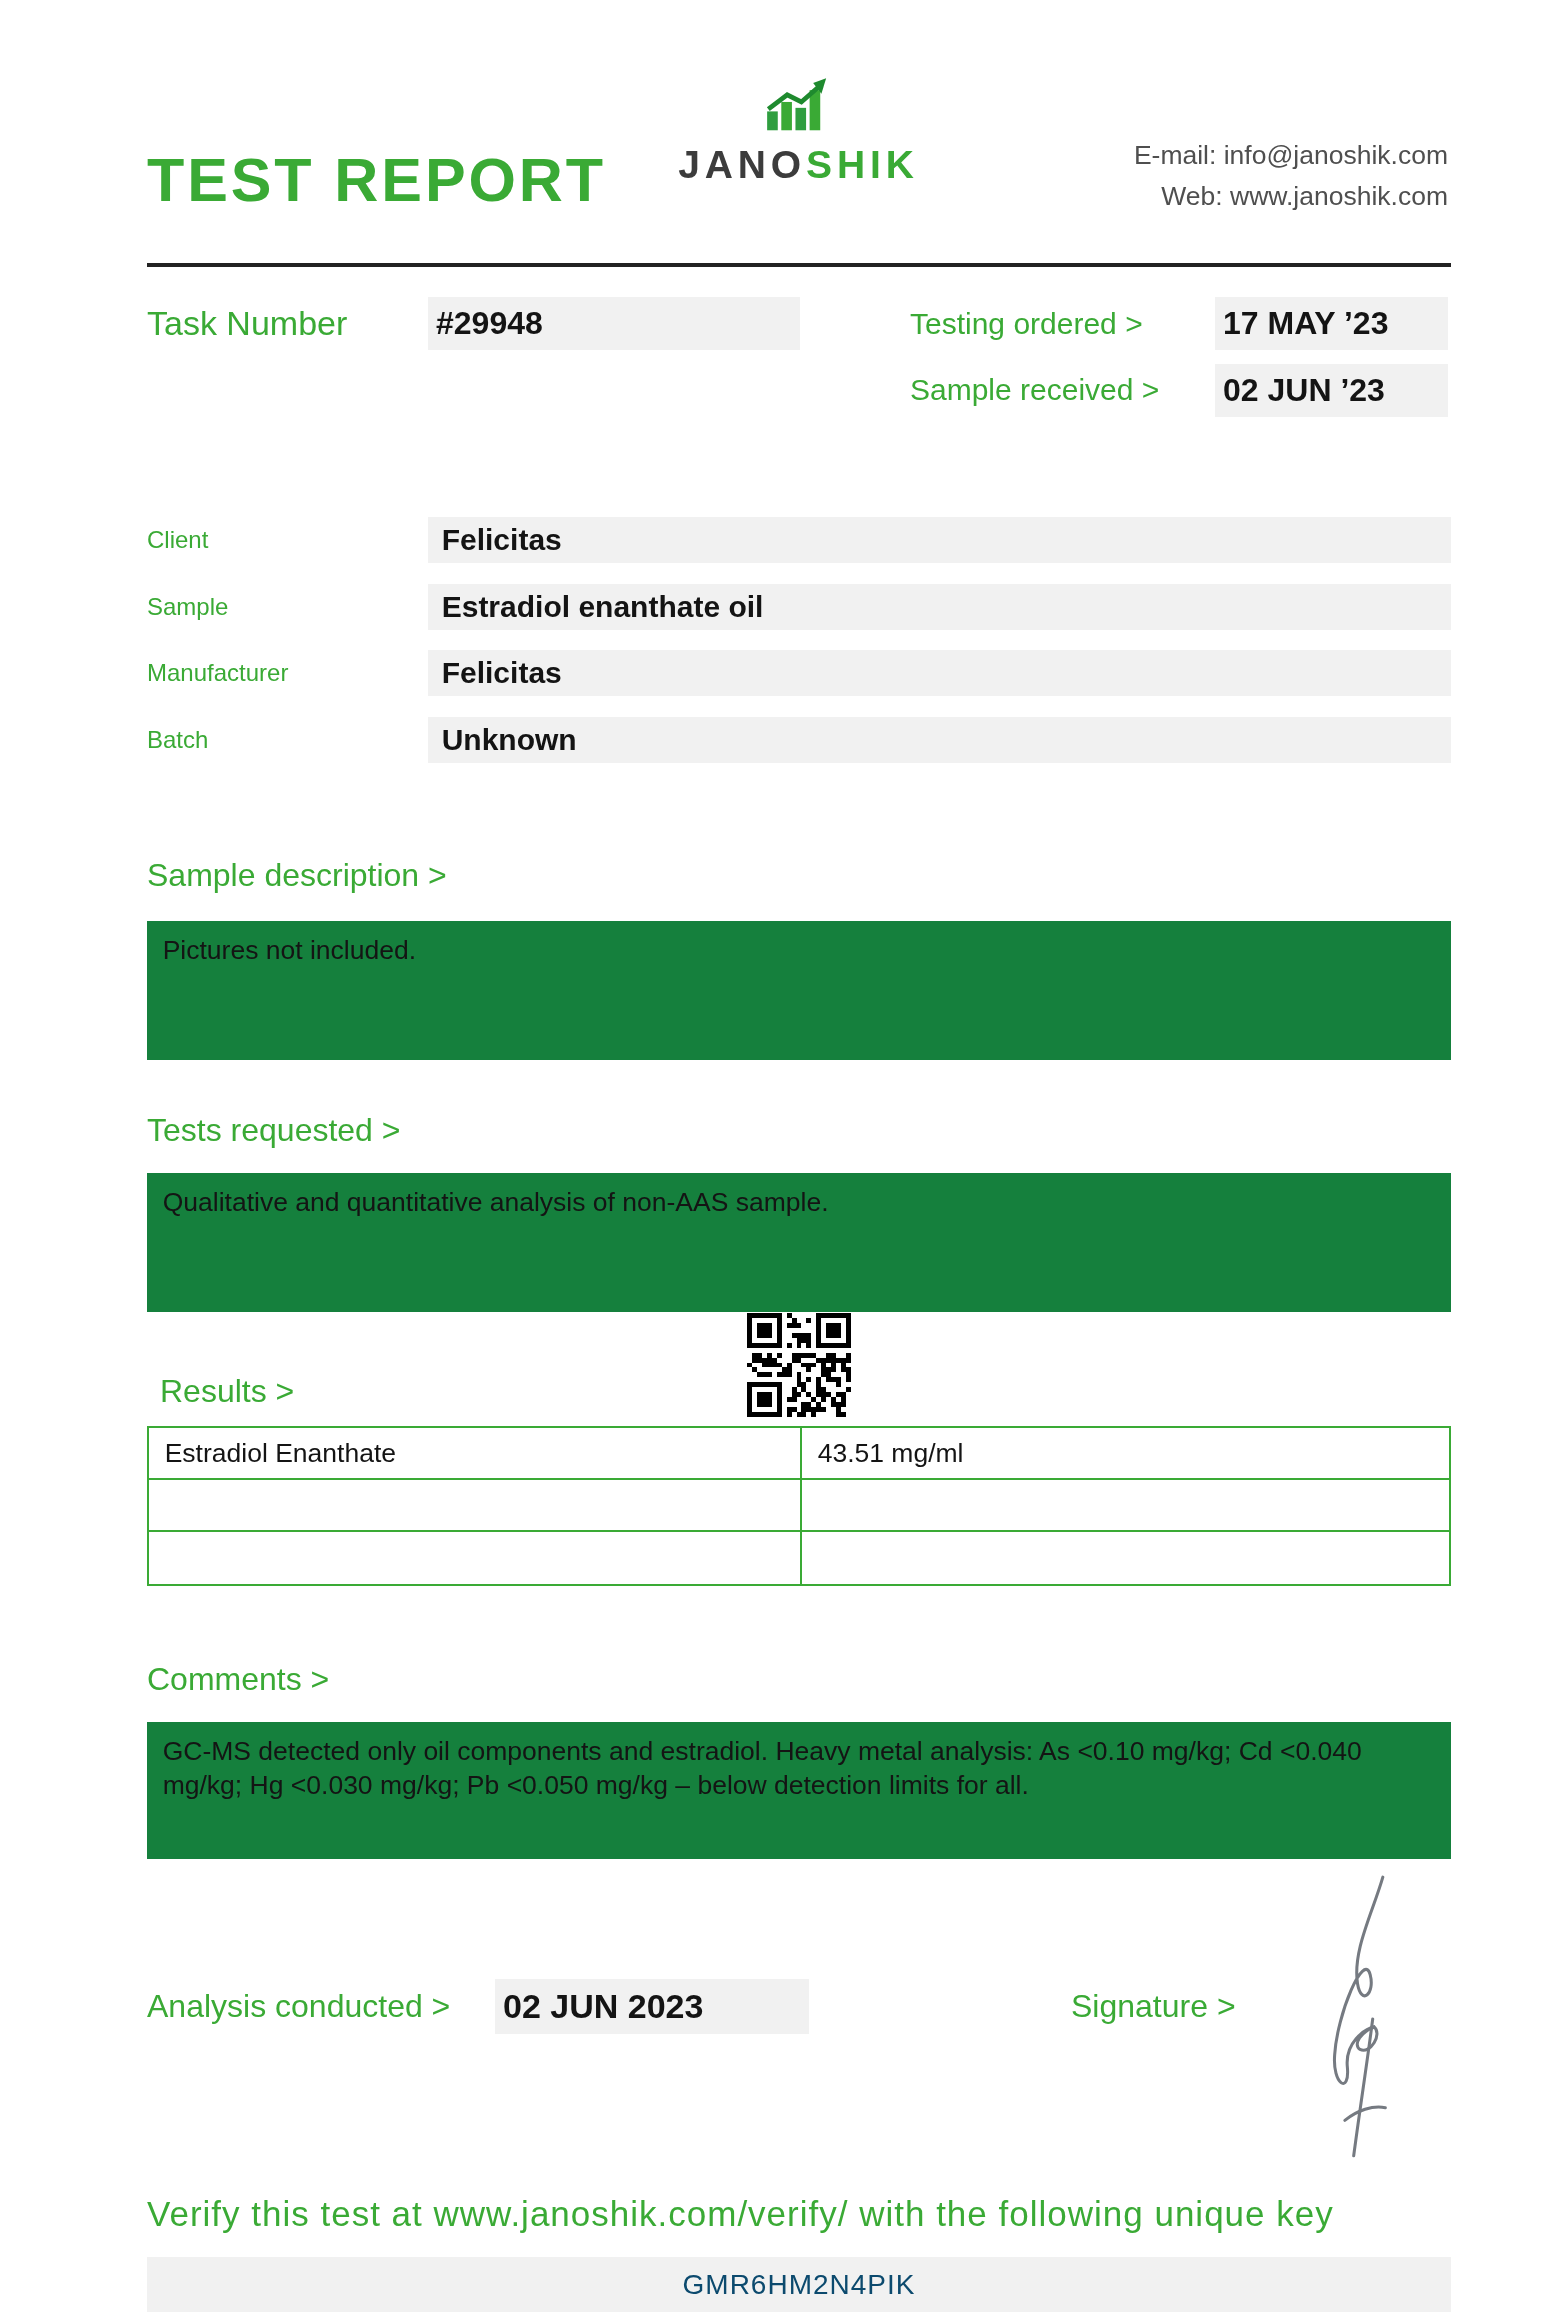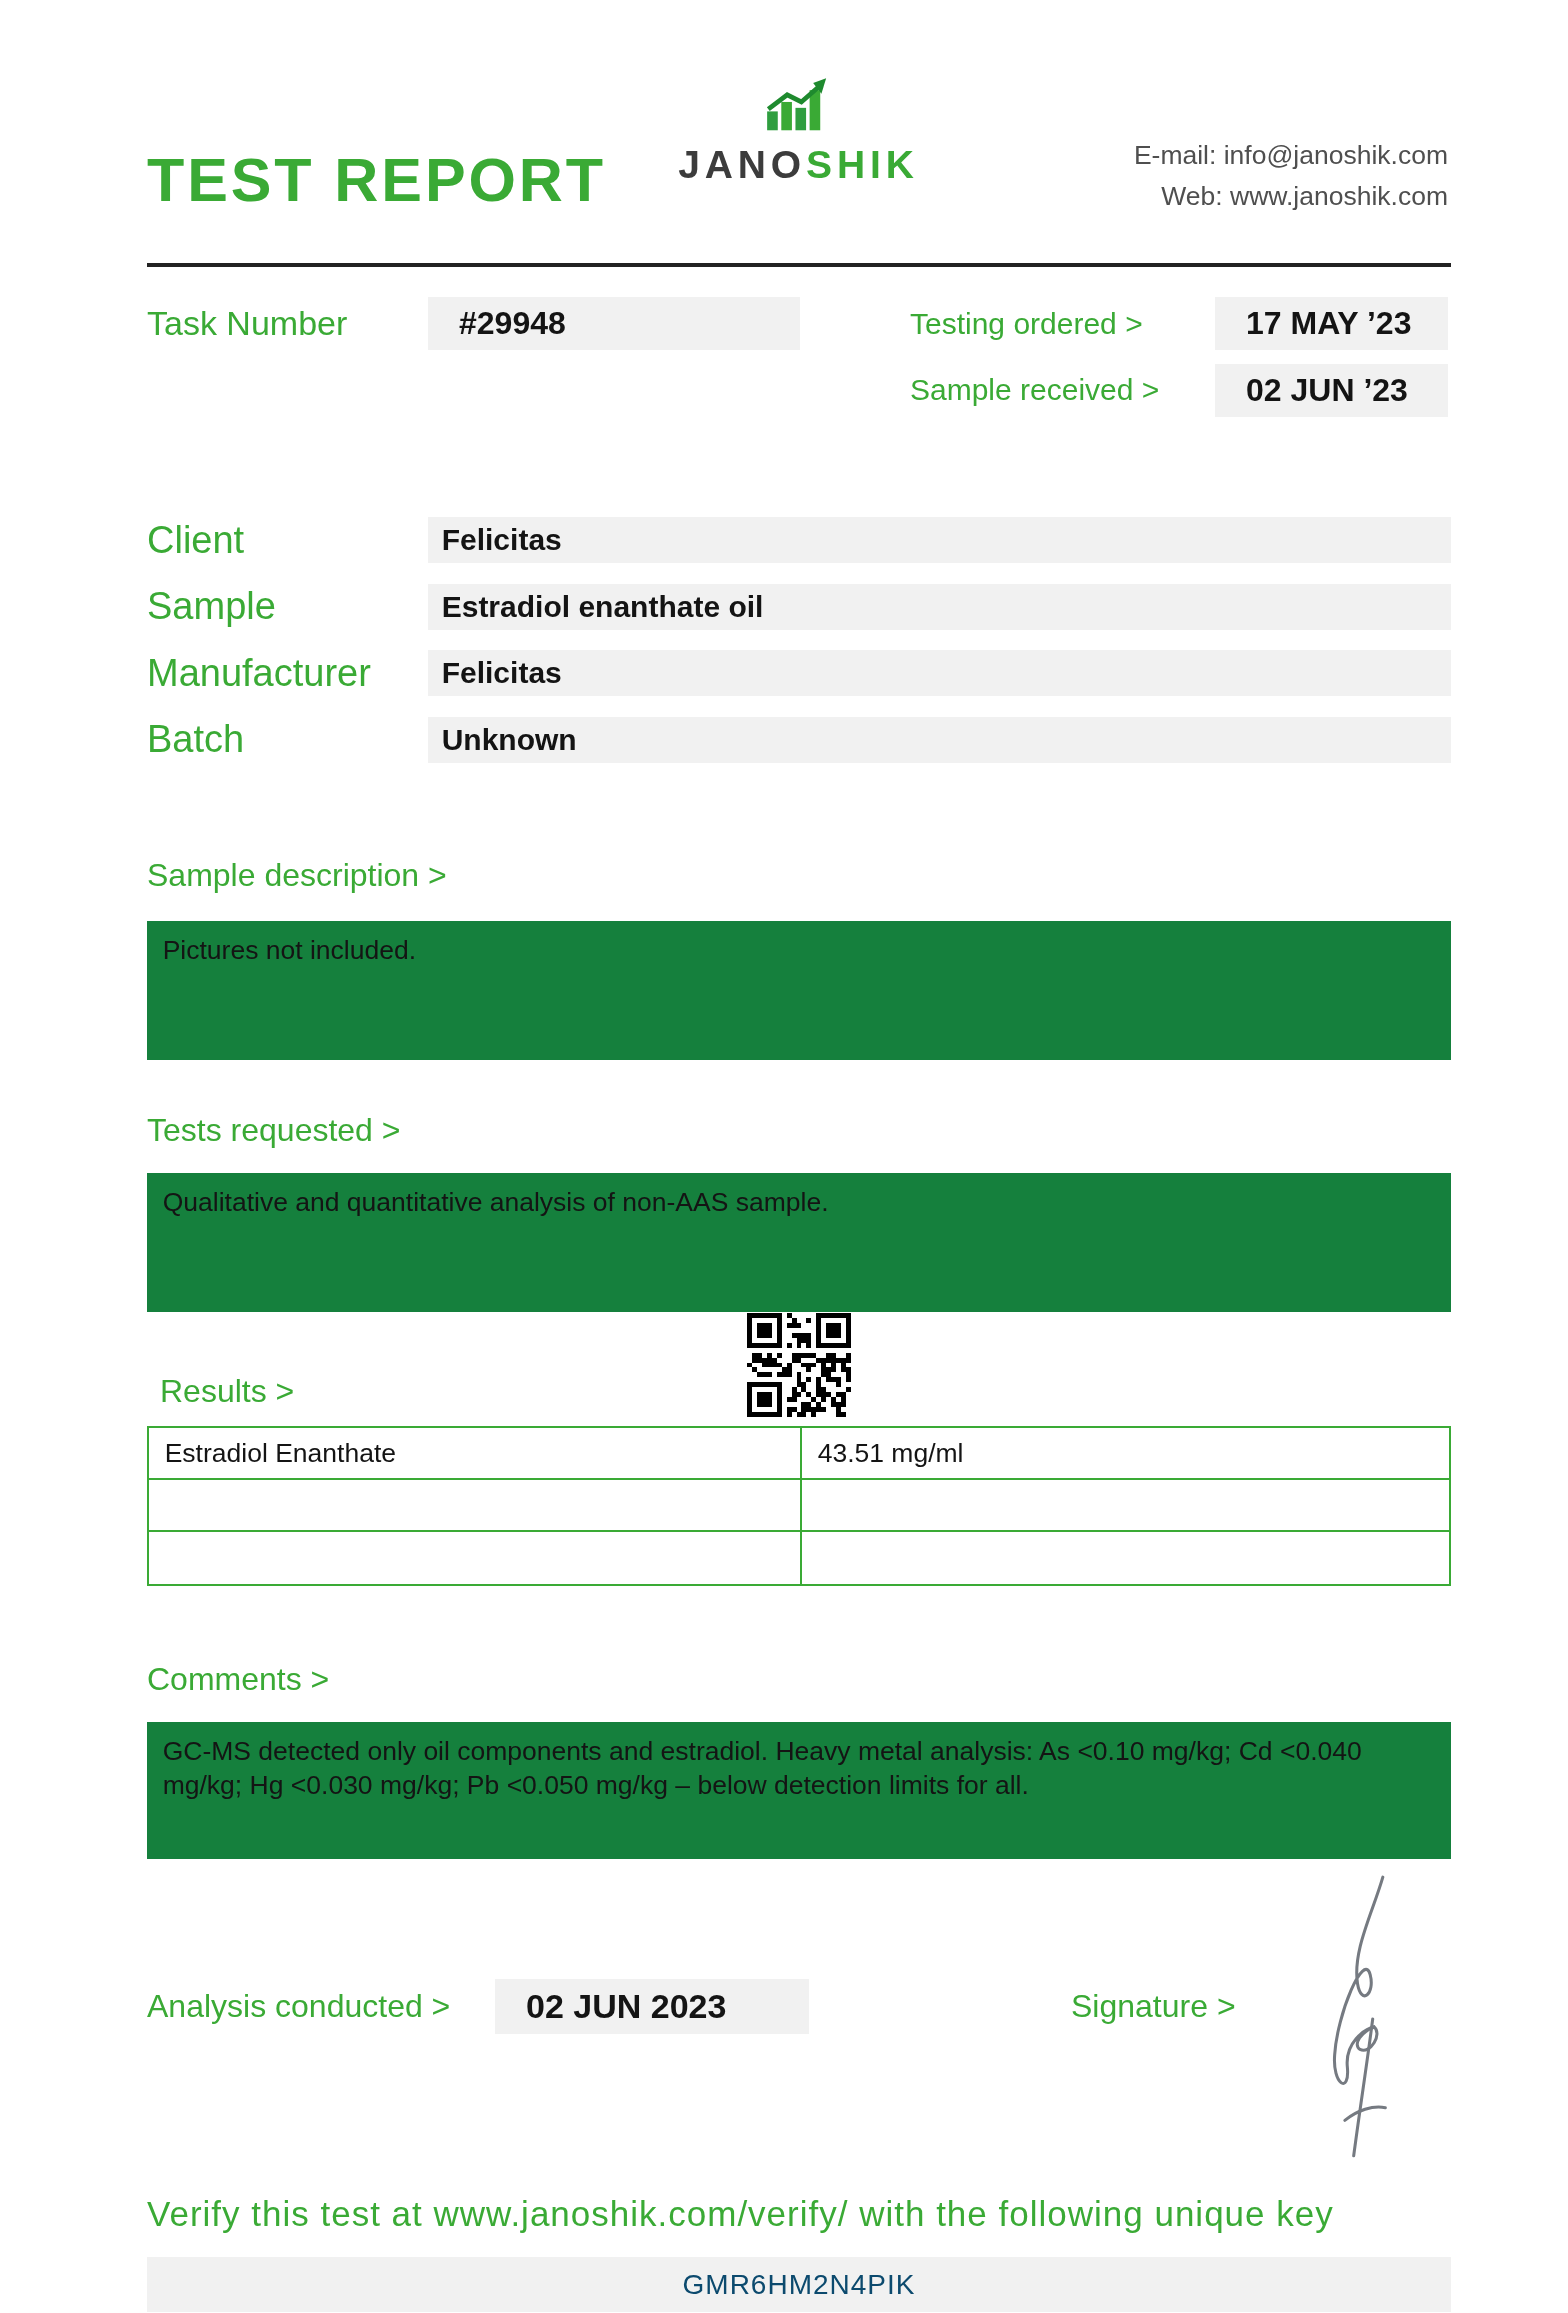--- a/index.html
+++ b/index.html
@@ -14,31 +14,31 @@
   .title { left:147px; top:145px; font-size:61px; font-weight:700; letter-spacing:2.9px; color:#3aaa35; }
   .logo { left:674px; top:76px; width:249px; text-align:center; }
   .logo-word { font-size:39px; font-weight:700; letter-spacing:4.9px; color:#3c3c3c; margin-top:3.9px; }
   .logo-word .g { color:#3aaa35; }
   .contact { right:120px; top:135px; text-align:right; font-size:26.5px; color:#4f4f4f; line-height:41px; }
   .rule { left:147px; top:263px; width:1304px; height:3.9px; background:#222; }
 
   
   .lbl { color:#3aaa35; font-size:30px; white-space:nowrap; }
   .task-label { left:147px; top:304px; font-size:34px; }
-  .box { background:#f1f1f1; display:flex; align-items:center; padding:0 31px; }
+  .box { background:#f1f1f1; display:flex; align-items:center; padding:0 8px; }
   .task-box { left:428px; top:297px; width:372px; height:53px; font-size:32px; font-weight:700; }
   .ordered-label { left:910px; top:307px; }
   .ordered-box { left:1215px; top:297px; width:233px; height:53px; font-size:32px; font-weight:700; }
   .received-label { left:910px; top:373px; }
   .received-box { left:1215px; top:364px; width:233px; height:53px; font-size:32px; font-weight:700; }
 
   
   .details { left:147px; top:517px; width:1304px; }
   .drow { display:flex; align-items:center; height:46px; margin-bottom:20.6px; }
-  .dlabel { width:281px; font-size:38px; color:#3aaa35; }
+  .dlabel { width:281px; font-size:24px; color:#3aaa35; }
   .dvalue { flex:1; height:46px; background:#f1f1f1; display:flex; align-items:center; padding:0 13.7px; font-size:30px; font-weight:700; }
 
   
   .sec-h { font-size:32px; color:#3aaa35; }
   .desc-h { left:147px; top:857px; }
   .desc-box { left:147px; top:921px; width:1304px; height:139px; }
   .tests-h { left:147px; top:1112px; }
   .tests-box { left:147px; top:1173px; width:1304px; height:139px; }
   .txtbox { background:#15803d; padding:11.8px 15.7px; font-size:26.5px; line-height:1.3; color:#141414; }
 

